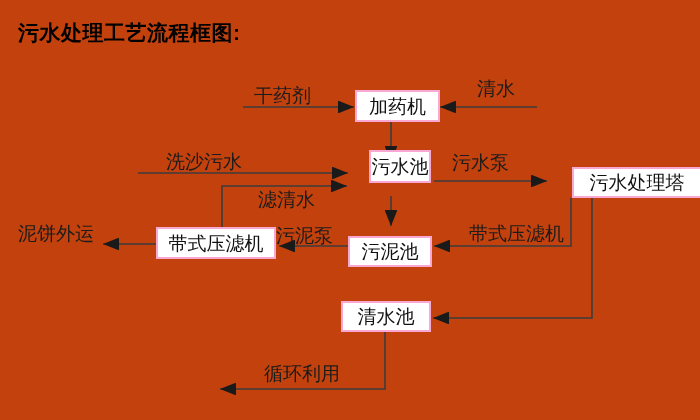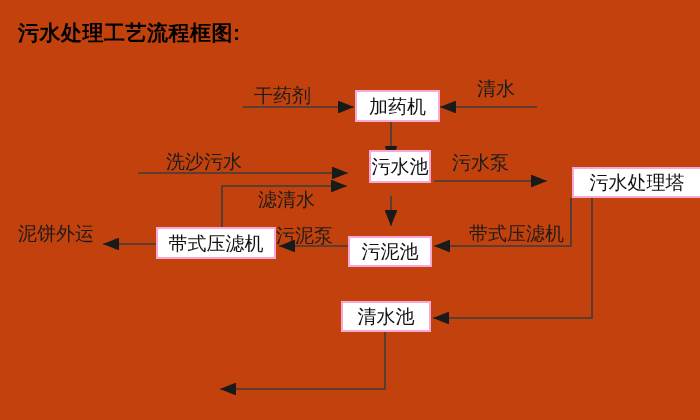--- a/index.html
+++ b/index.html
@@ -99,14 +99,15 @@
   <div class="node node-belt-press">带式压滤机</div>
 
   <span class="flow-label lbl-dry-chemical">干药剂</span>
   <span class="flow-label lbl-clean-water">清水</span>
   <span class="flow-label lbl-sand-washing">洗沙污水</span>
   <span class="flow-label lbl-sewage-pump">污水泵</span>
   <span class="flow-label lbl-filtered">滤清水</span>
   <span class="flow-label lbl-sludge-pump">污泥泵</span>
   <span class="flow-label lbl-bottom-sewage">带式压滤机</span>
   <span class="flow-label lbl-mud-cake">泥饼外运</span>
+  <span class="flow-label lbl-recycling">循环利用</span>
 
 </div>
 
 </body></html>

